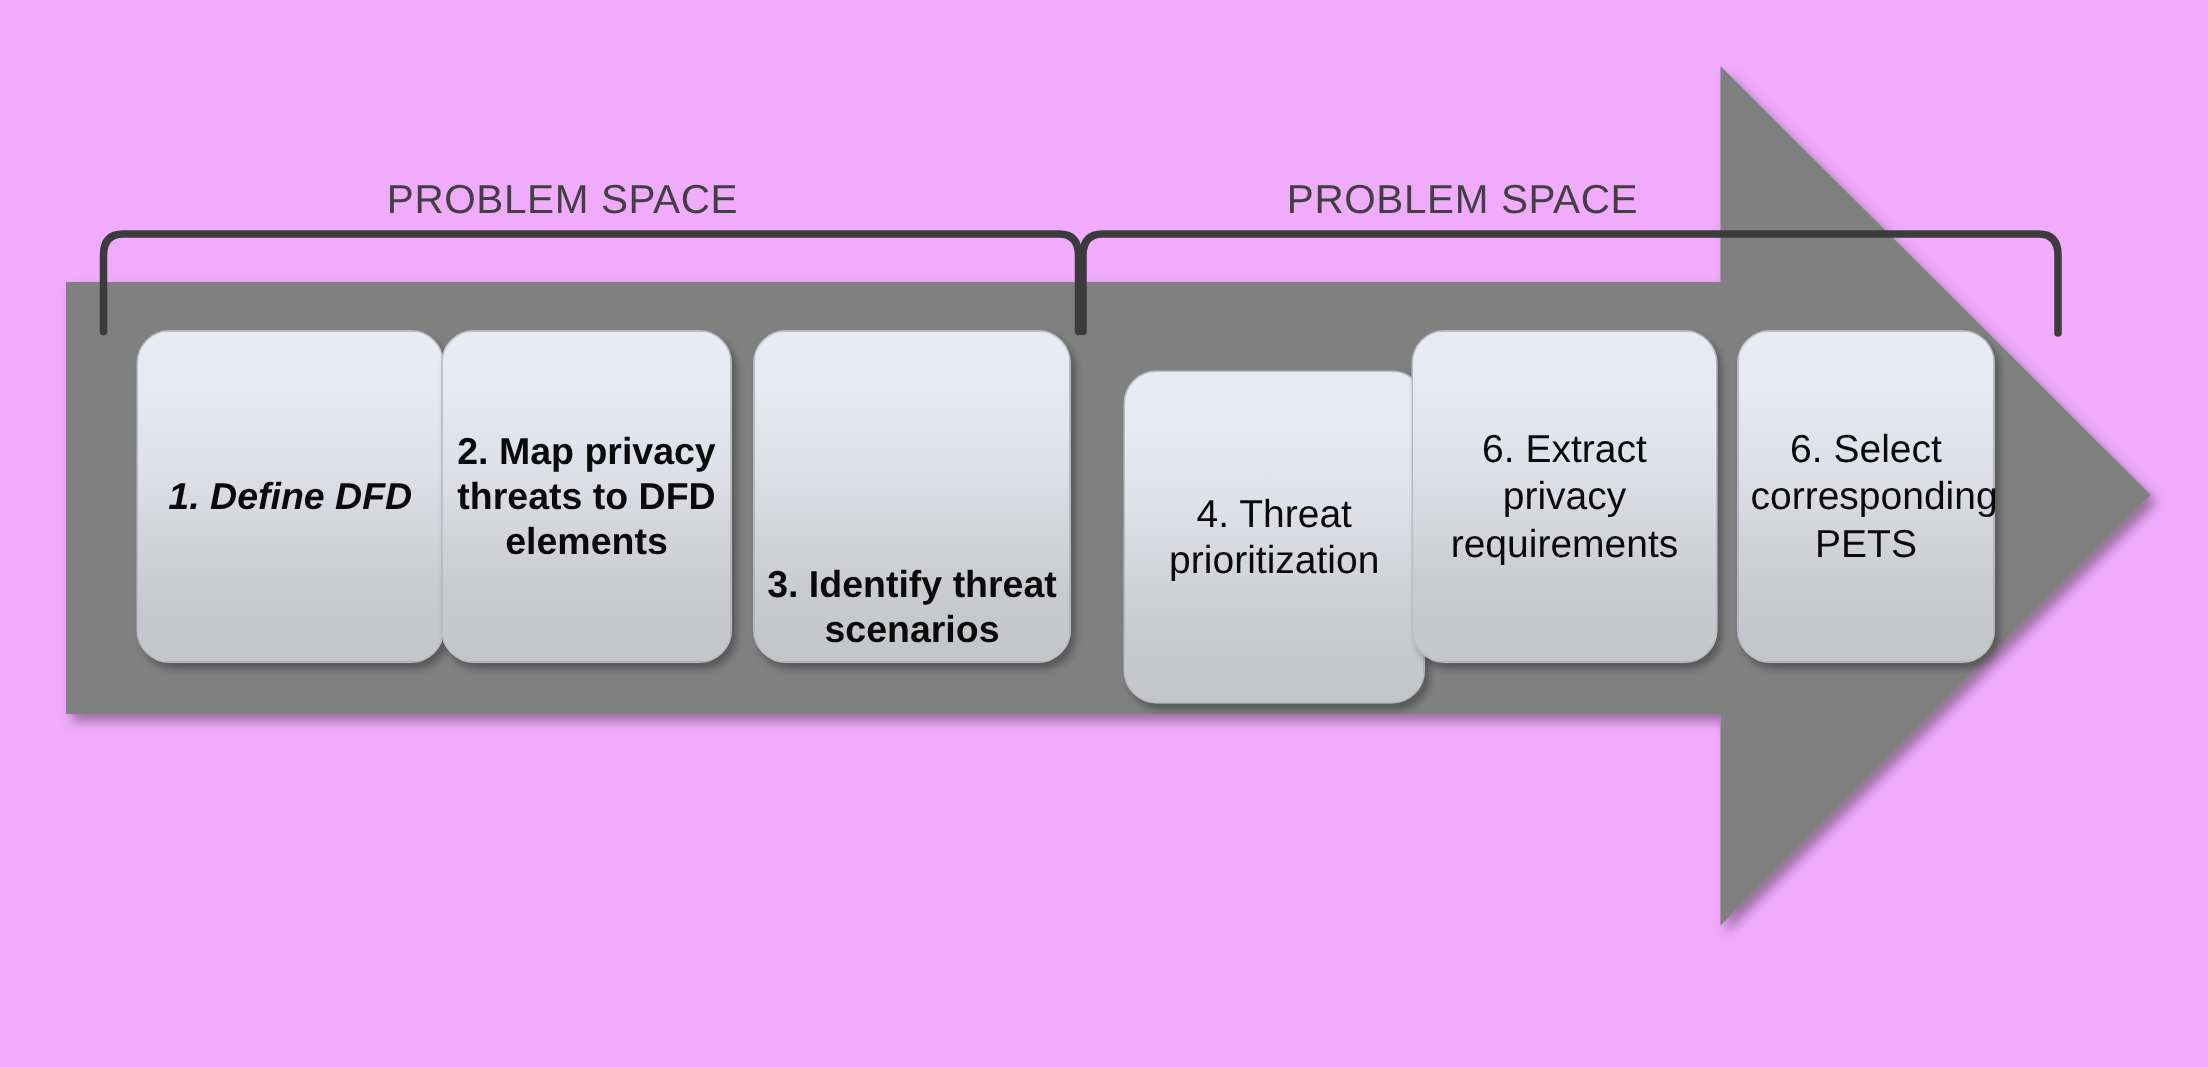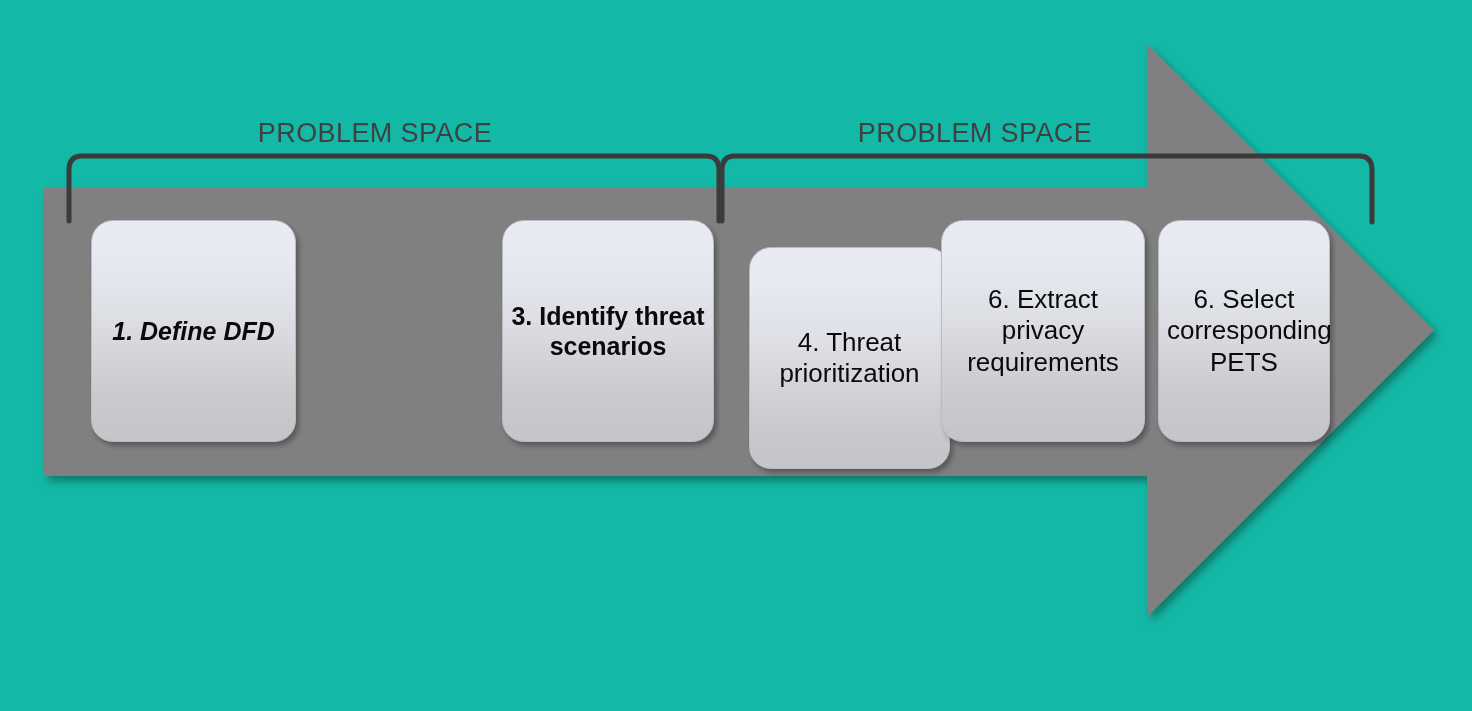--- a/index.html
+++ b/index.html
@@ -7,21 +7,21 @@
     padding: 0;
     background: #ffffff;
   }
   body {
     font-family: "Liberation Sans", sans-serif;
   }
   #canvas {
     position: relative;
     width: 1472px;
     height: 711px;
-    background: #14b8a6;
+    background: #f0abfc;
     overflow: hidden;
   }
   #arrow-svg {
     position: absolute;
     left: 0;
     top: 0;
     width: 1472px;
     height: 711px;
   }
   .space-label {
@@ -75,21 +75,21 @@
   .step-box.bold .step-text {
     font-weight: 700;
     font-size: 25px;
   }
   .step-box.regular .step-text {
     font-weight: 400;
     font-size: 26px;
   }
   #box-1 { left: 91px;   width: 205px; font-style: italic; }
   #box-2 { left: 294px;  width: 194px; }
-  #box-3 { left: 502px;  width: 212px; }
+  #box-3 { left: 502px;  width: 212px; align-items: flex-end; }
   #box-4 { left: 749px;  width: 201px; margin-top: 27px; }
   #box-5 { left: 941px;  width: 204px; }
   #box-6 { left: 1158px; width: 172px; }
 </style>
 </head>
 <body>
 
 <div id="canvas">
 
   <svg id="arrow-svg" viewBox="0 0 1472 711">
@@ -107,20 +107,23 @@
   </svg>
 
   <div class="space-label" id="label-problem">PROBLEM SPACE</div>
 
   <div class="space-label" id="label-solution">PROBLEM SPACE</div>
 
   <div class="step-box bold" id="box-1">
     <span class="step-text">1. Define DFD</span>
   </div>
 
+  <div class="step-box bold" id="box-2">
+    <span class="step-text">2. Map privacy threats to DFD elements</span>
+  </div>
 
   <div class="step-box bold" id="box-3">
     <span class="step-text">3. Identify threat scenarios</span>
   </div>
 
   <div class="step-box regular" id="box-4">
     <span class="step-text">4. Threat prioritization</span>
   </div>
 
   <div class="step-box regular" id="box-5">

